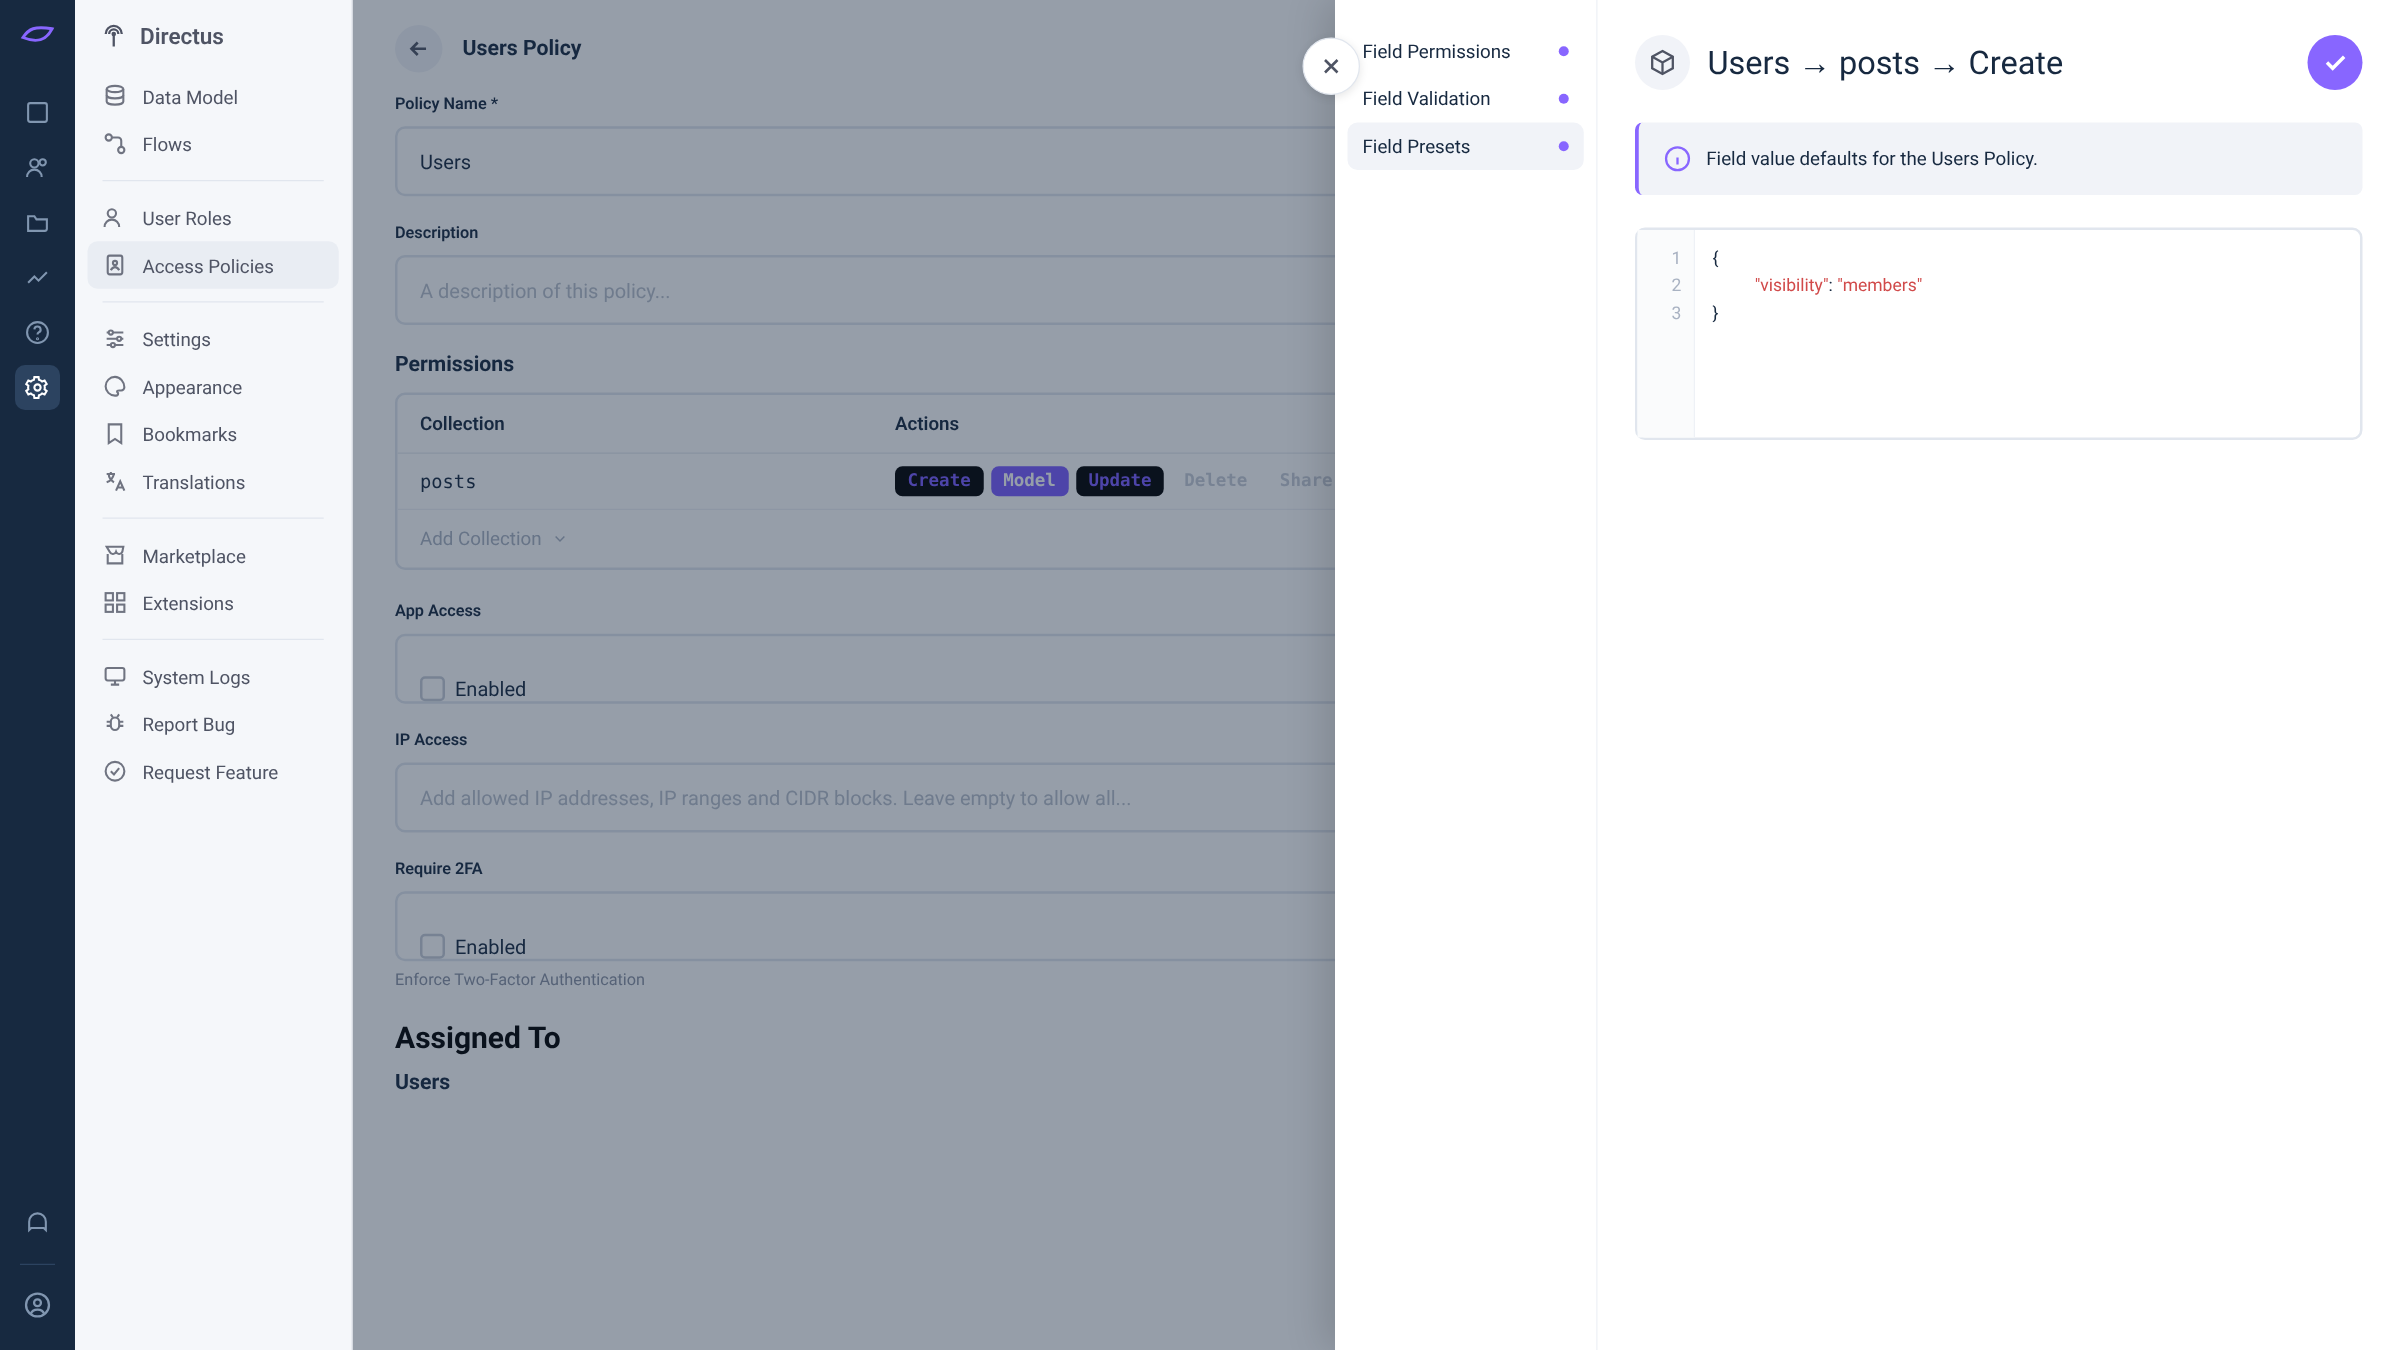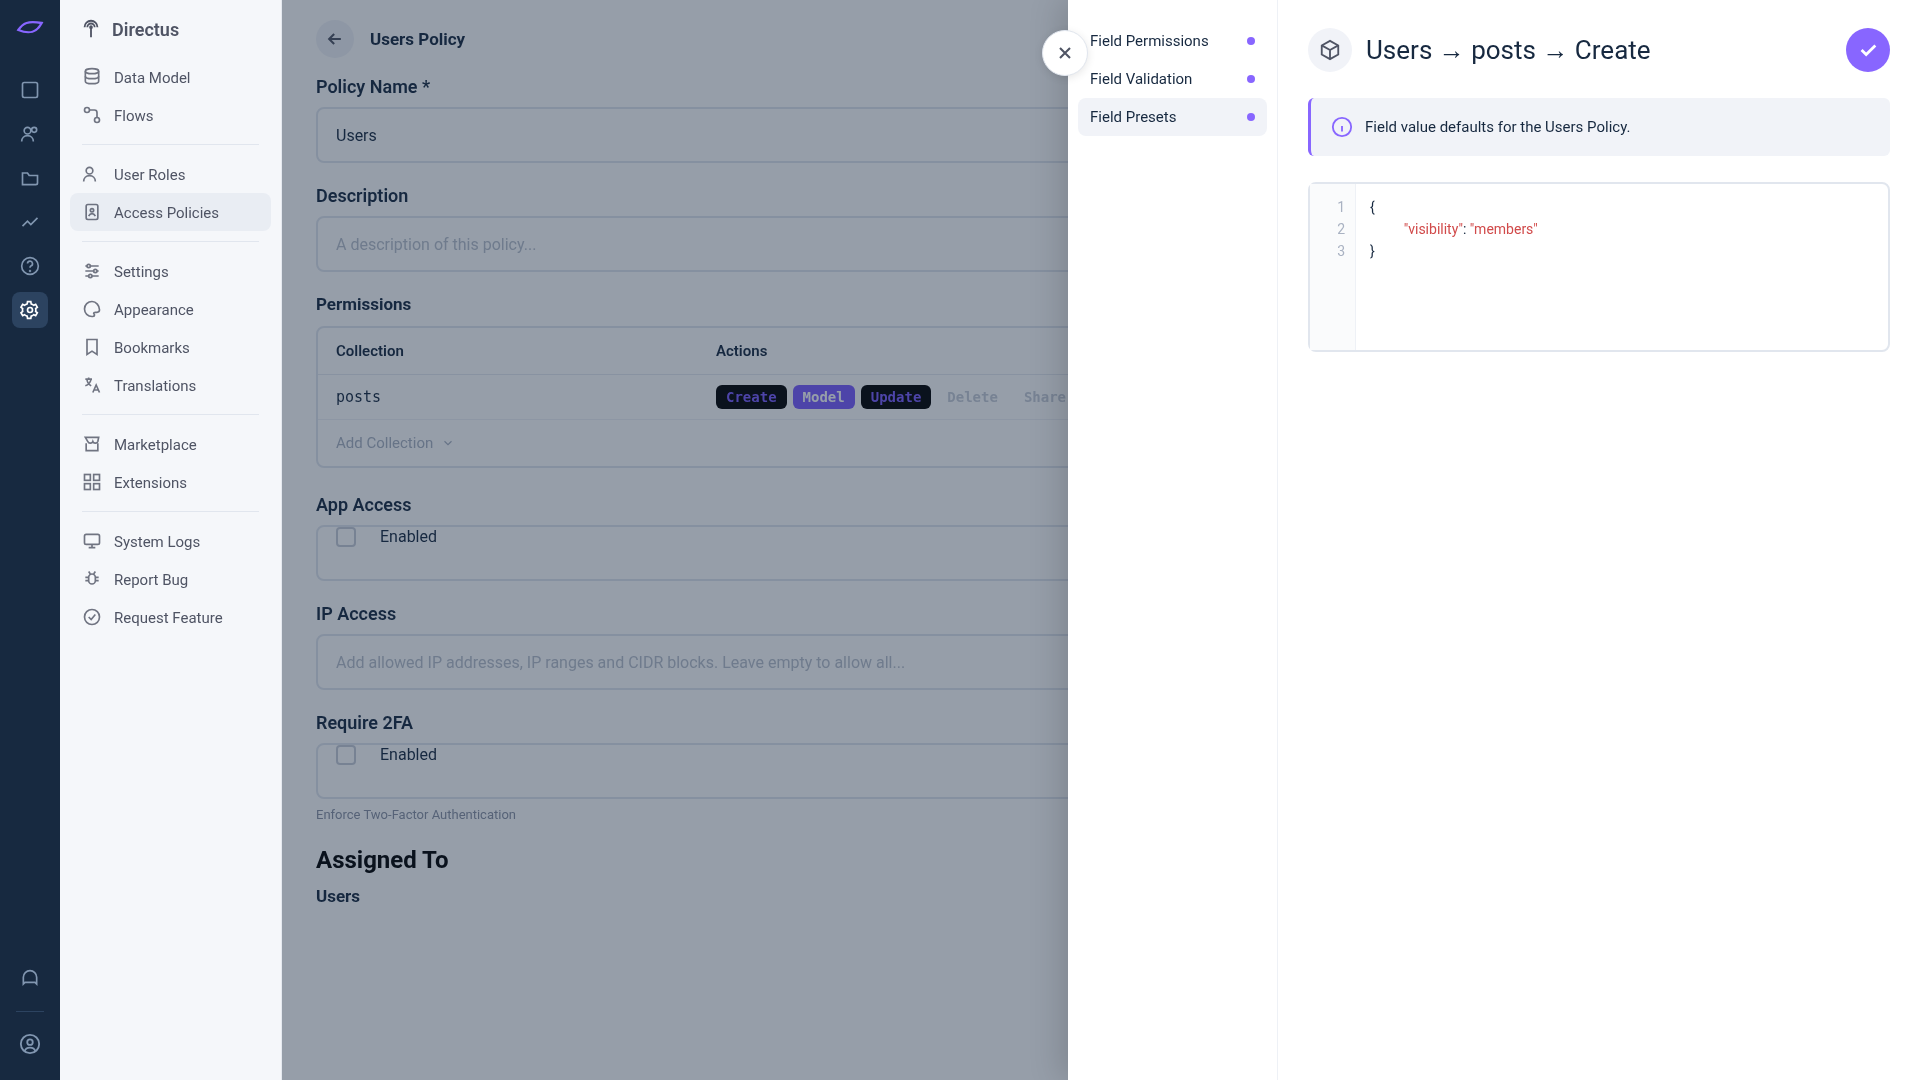--- a/index.html
+++ b/index.html
@@ -22,42 +22,42 @@
 .nav-divider{height:1px;background:#e1e6ee;margin:10px 12px}
 
 .main{flex:1;display:flex;flex-direction:column;overflow:auto;position:relative}
 .main-header{display:flex;align-items:center;gap:16px;padding:20px 34px 10px}
 .back-btn{width:38px;height:38px;border-radius:50%;background:#f1f3f8;display:flex;align-items:center;justify-content:center}
 .main-title{font-size:17px;font-weight:700;color:#172940}
 
 .content{padding:8px 34px 40px}
 .row{display:flex;gap:34px}
 .field{flex:1;margin-bottom:22px}
-.field-label{font-size:18px;font-weight:600;color:#172940;margin-bottom:10px;display:block}
+.field-label{font-size:13px;font-weight:600;color:#172940;margin-bottom:10px;display:block}
 .input-box{height:56px;border:2px solid #e1e6ee;border-radius:8px;display:flex;align-items:center;padding:0 18px;font-size:16px;color:#172940;background:#fff}
 .placeholder{color:#b9c0cc}
 .icon-input{display:flex;align-items:center;gap:10px}
 .icon-input svg{color:#8866ff}
 
 .section-title{font-size:17px;font-weight:700;color:#172940;margin:10px 0 12px}
 .big-title{font-size:24px;font-weight:700;margin:24px 0 12px}
 
 .perm-table{border:2px solid #e1e6ee;border-radius:8px;overflow:hidden}
 .perm-header{display:flex;padding:14px 18px;font-weight:600;color:#172940;font-size:15px;border-bottom:1px solid #e5e9f0}
 .perm-header .col1{width:380px}
 .perm-row{display:flex;padding:10px 18px;align-items:center;border-bottom:1px solid #eef1f6}
 .perm-row .col1{width:380px;font-family:monospace;font-size:15px;color:#172940}
 .actions{display:flex;gap:6px}
 .action-pill{padding:4px 10px;border-radius:6px;font-family:monospace;font-size:14px;font-weight:600}
 .pill-partial{background:#000000;color:#7a5cff}
 .pill-full{background:#7a5cff;color:#fff}
 .pill-none{color:#c7cdd8}
 .add-collection{padding:14px 18px;color:#a9b2c2;font-size:15px;display:flex;align-items:center;gap:8px}
 
-.checkbox-row{display:flex;align-items:flex-start;gap:24px}
+.checkbox-row{display:flex;align-items:flex-end;gap:8px}
 .checkbox{width:20px;height:20px;border:2px solid #c7cdd8;border-radius:4px}
 .help-text{font-size:13px;color:#8b93a5;margin-top:8px}
 
 .overlay{position:absolute;inset:0;background:rgba(23,41,64,.45)}
 
 .drawer{position:absolute;top:0;right:0;width:852px;height:100%;display:flex;background:#fff;box-shadow:-8px 0 30px rgba(0,0,0,.15)}
 .close-btn{position:absolute;left:-26px;top:30px;width:46px;height:46px;border-radius:50%;background:#fff;border:1px solid #e1e6ee;display:flex;align-items:center;justify-content:center;box-shadow:0 2px 8px rgba(0,0,0,.1)}
 .drawer-tabs{width:210px;padding:22px 10px;border-right:1px solid #eef1f6}
 .tab-item{display:flex;align-items:center;justify-content:space-between;padding:10px 12px;border-radius:8px;font-size:15px;color:#172940;cursor:pointer}
 .tab-item.active{background:#f1f3f8}

